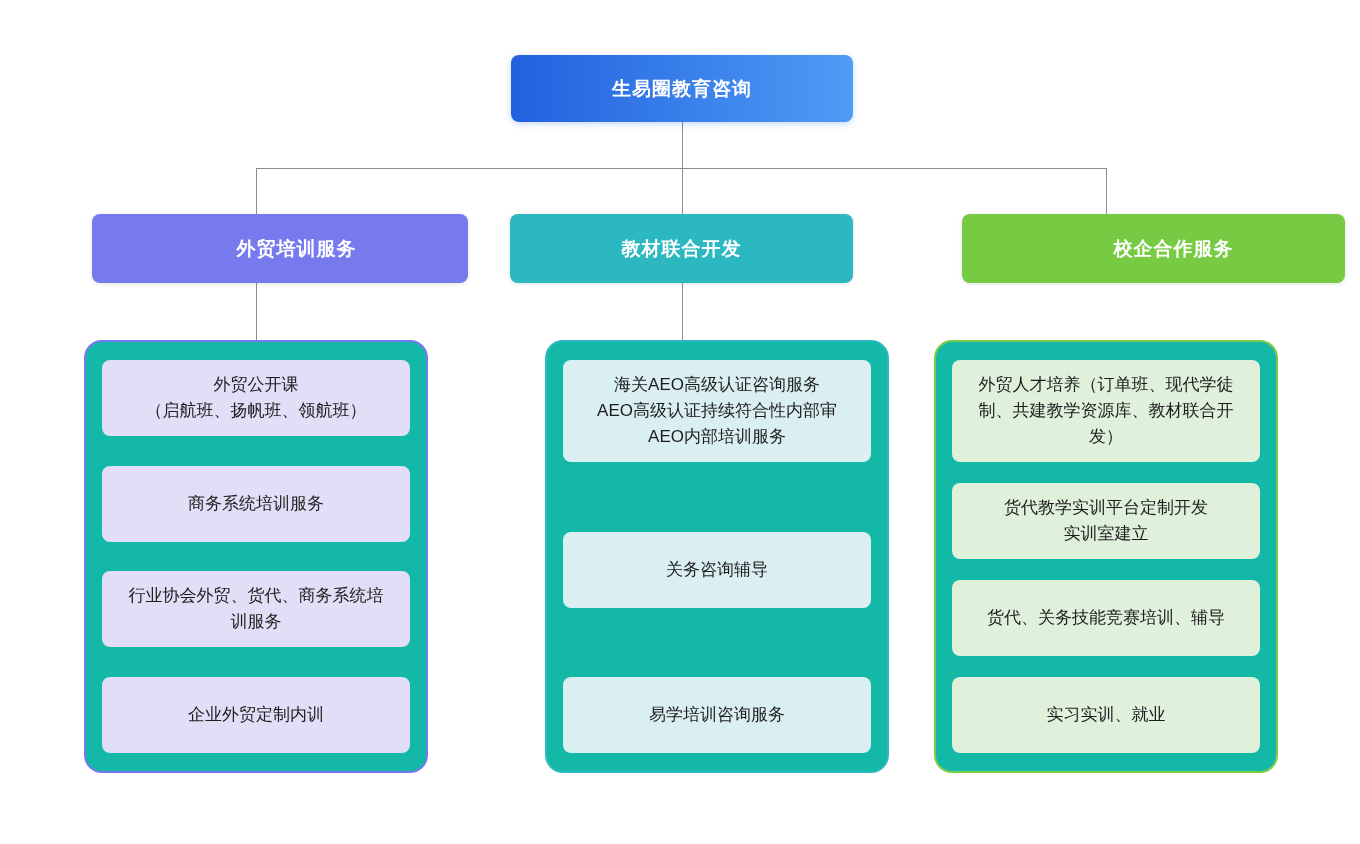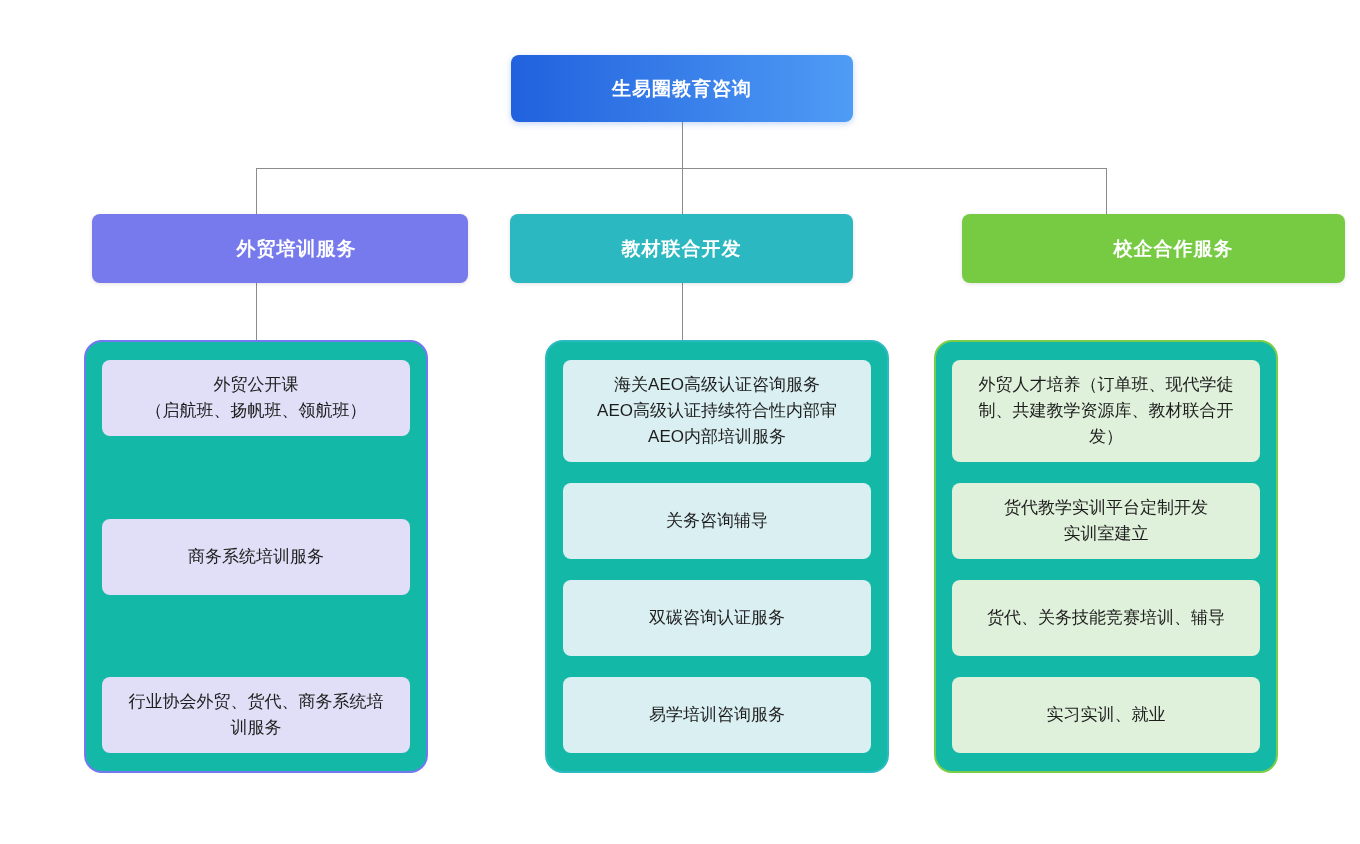--- a/index.html
+++ b/index.html
@@ -87,29 +87,29 @@
   <div class="line l-conn-mid"></div>
 
   <div class="root-node">生易圈教育咨询</div>
 
   <div class="branch-header b0">外贸培训服务</div>
   <div class="branch-panel b0">
     <div class="service-item">外贸公开课
 （启航班、扬帆班、领航班）</div>
     <div class="service-item">商务系统培训服务</div>
     <div class="service-item">行业协会外贸、货代、商务系统培训服务</div>
+    <div class="service-item">企业外贸定制内训</div>
   </div>
 
   <div class="branch-header b1">教材联合开发</div>
   <div class="branch-panel b1">
     <div class="service-item tall">海关AEO高级认证咨询服务
 AEO高级认证持续符合性内部审
 AEO内部培训服务</div>
     <div class="service-item">关务咨询辅导</div>
-    <div class="service-item">双碳咨询认证服务</div>
     <div class="service-item">易学培训咨询服务</div>
   </div>
 
   <div class="branch-header b2">校企合作服务</div>
   <div class="branch-panel b2">
     <div class="service-item tall">外贸人才培养（订单班、现代学徒制、共建教学资源库、教材联合开发）</div>
     <div class="service-item">货代教学实训平台定制开发
 实训室建立</div>
     <div class="service-item">货代、关务技能竞赛培训、辅导</div>
     <div class="service-item">实习实训、就业</div>

